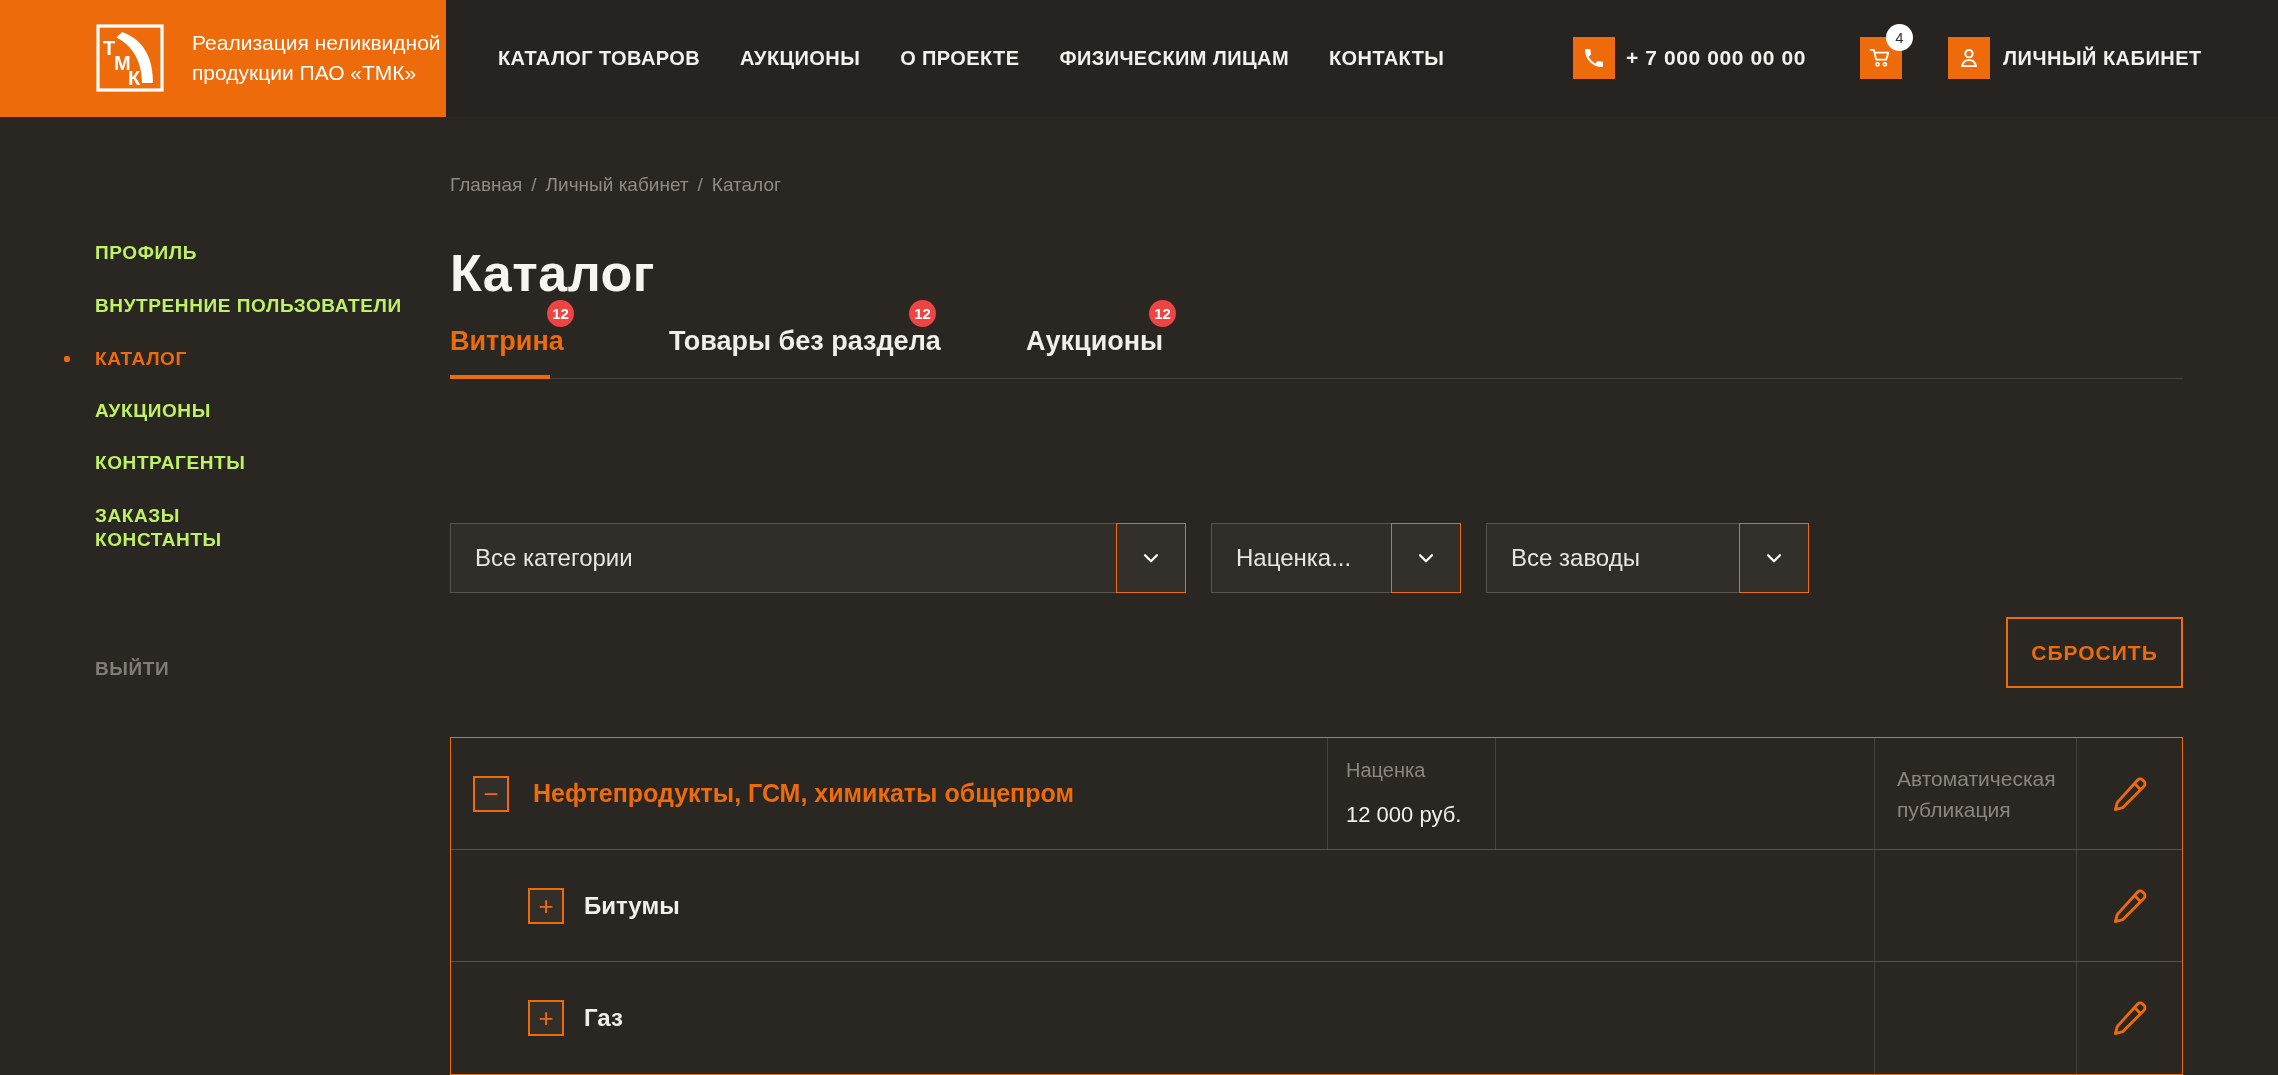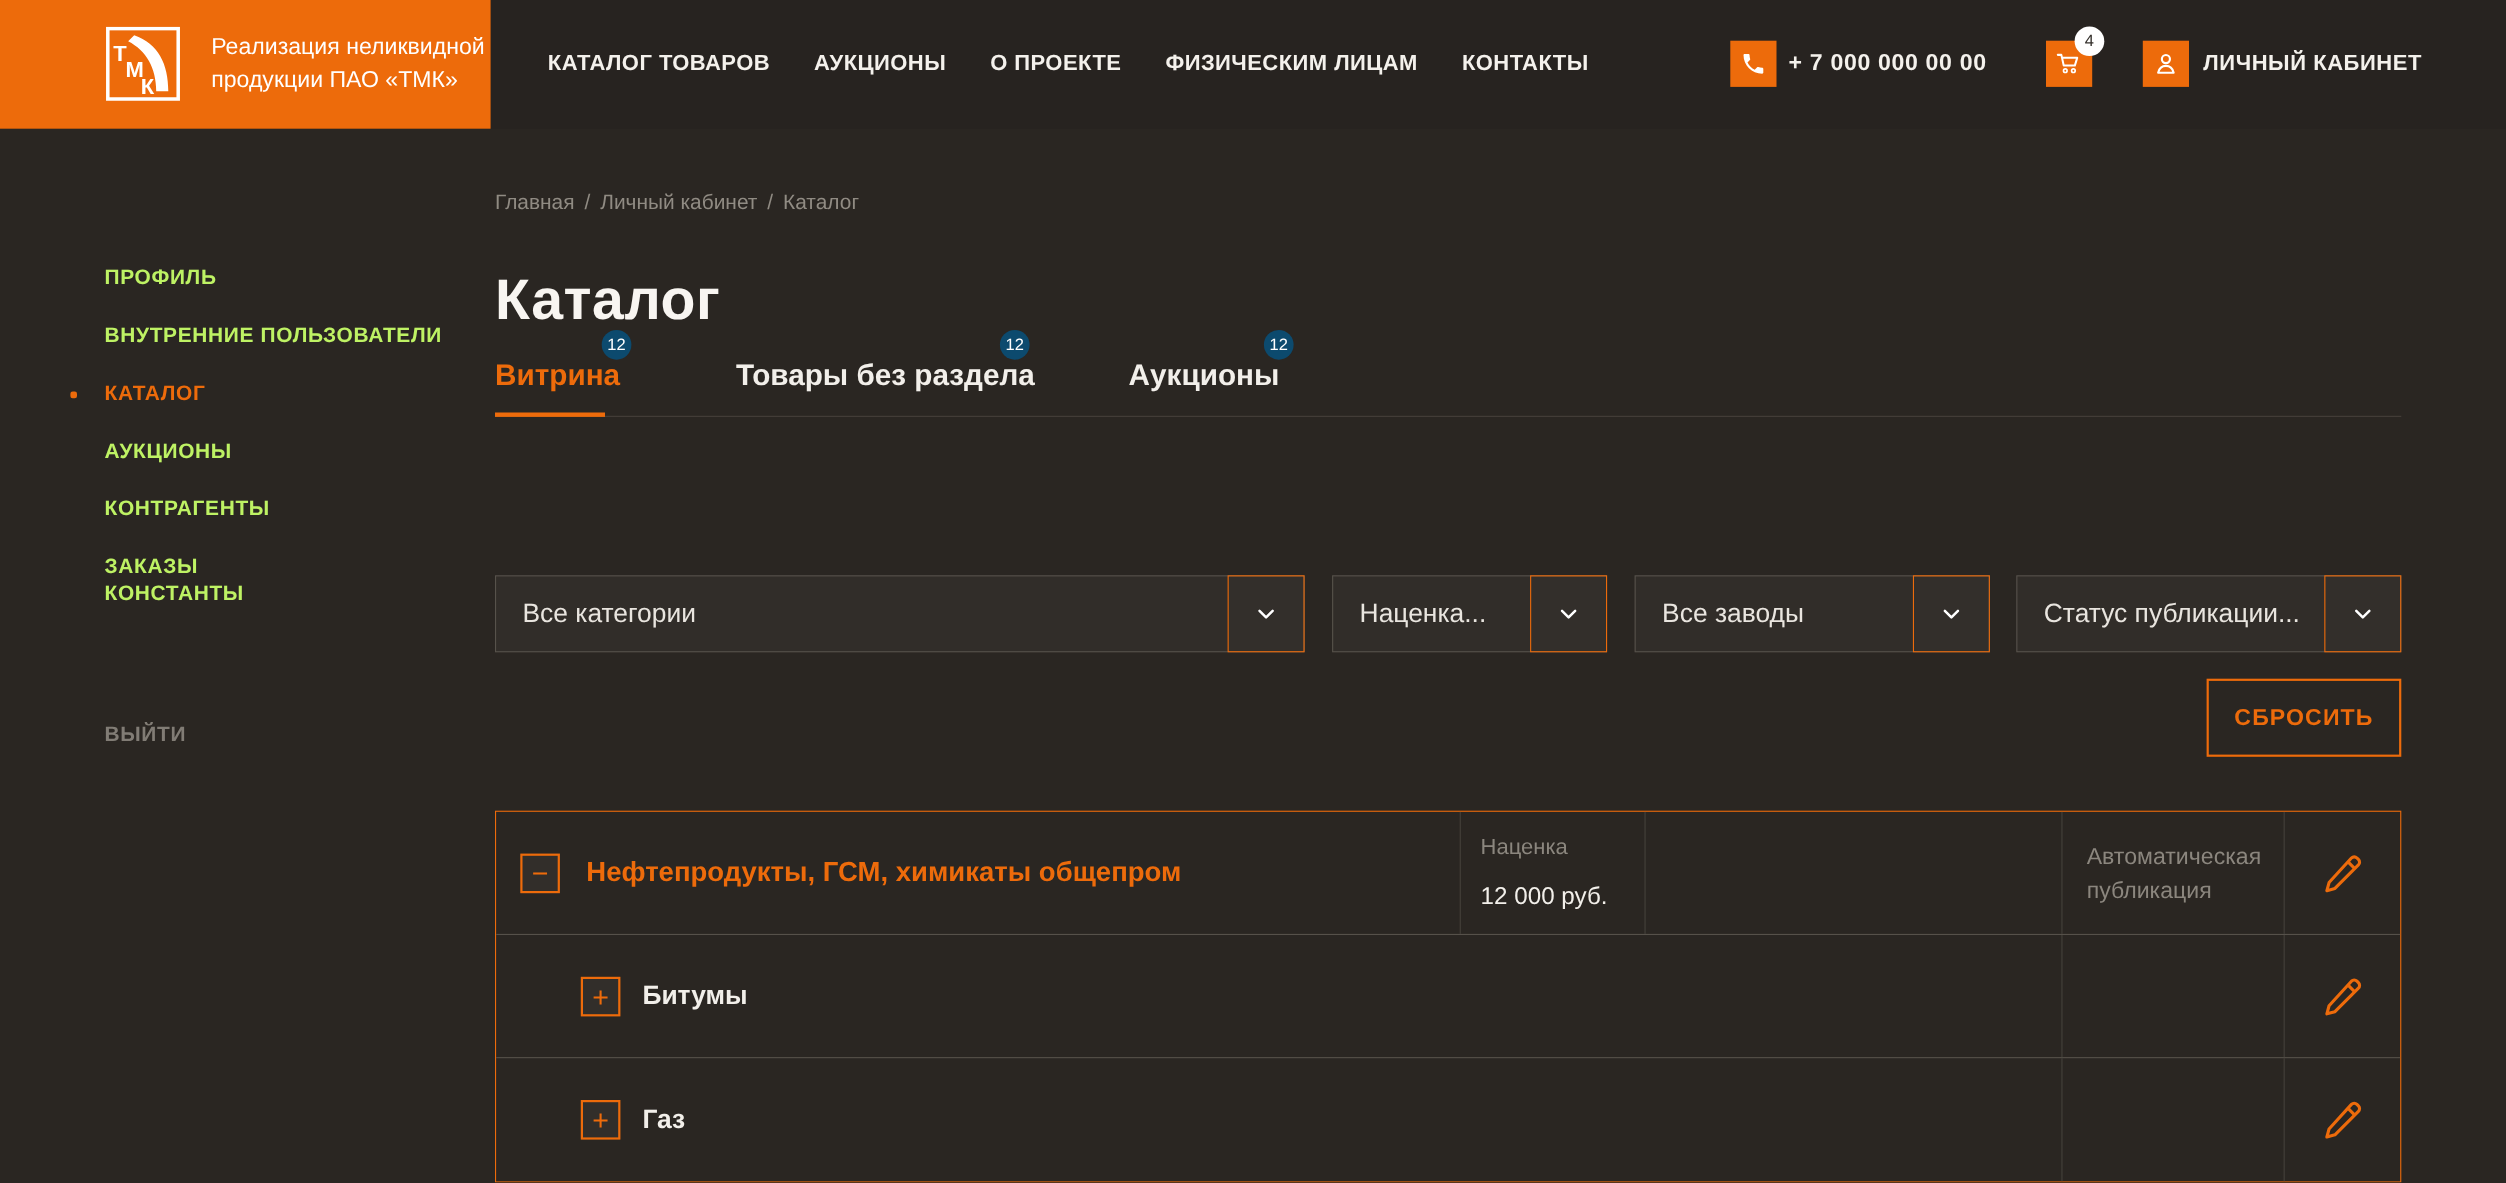--- a/index.html
+++ b/index.html
@@ -39,21 +39,21 @@
   .main { position:absolute; left:450px; top:117px; width:1733px; height:958px; }
 
   .breadcrumb { position:absolute; left:0; top:57px; font-size:19px; color:#908b83; display:flex; gap:9px; align-items:center; }
   .breadcrumb .crumb { cursor:pointer; }
   .breadcrumb .sep { color:#908b83; }
 
   .page-title { position:absolute; left:0; top:130px; font-size:52px; line-height:52px; font-weight:700; letter-spacing:.5px; color:#f8f5f1; }
 
   .tab { position:absolute; top:209px; font-size:27px; line-height:30px; font-weight:700; color:#f2efea; cursor:pointer; white-space:nowrap; }
   .tab.active { color:#ed6b0b; }
-  .tab-badge { position:absolute; top:183px; width:27px; height:27px; border-radius:50%; background:#0c4a6e; color:#ffffff; font-size:15px; font-weight:400; display:flex; align-items:center; justify-content:center; }
+  .tab-badge { position:absolute; top:183px; width:27px; height:27px; border-radius:50%; background:#ef4444; color:#ffffff; font-size:15px; font-weight:700; display:flex; align-items:center; justify-content:center; }
   .tabs-line { position:absolute; left:0; top:261px; width:1733px; height:1px; background:#45403a; }
   .tabs-line-active { position:absolute; left:0; top:258px; width:100px; height:4px; background:#ed6b0b; }
 
   .search-box { position:absolute; left:0; top:312px; width:1733px; height:70px; border:1px solid #57524b; background:rgba(255,255,255,0.03); }
   .search-input { position:absolute; left:0; top:0; width:1640px; height:68px; background:transparent; border:none; outline:none; padding:0 0 0 24px; font-family:"Liberation Sans",sans-serif; font-size:26px; color:#ede9e3; }
   .search-input::placeholder { color:#6f6a62; opacity:1; }
   .search-btn { position:absolute; right:-1px; top:-1px; width:72px; height:70px; border:1px solid #ed6b0b; background:#2a2622; display:flex; align-items:center; justify-content:center; cursor:pointer; }
 
   .filter-box { position:absolute; top:406px; height:70px; border:1px solid #57524b; background:rgba(255,255,255,0.035); cursor:pointer; }
   .filter-label { position:absolute; left:24px; top:0; height:68px; line-height:68px; font-size:24px; color:#e9e5df; white-space:nowrap; }
@@ -190,28 +190,20 @@
       </span>
     </div>
     <div class="filter-box fb3">
       <span class="filter-label">Все заводы</span>
       <span class="filter-chevron">
         <svg width="26" height="26" viewBox="0 0 24 24">
           <polyline points="6.5,9.5 12,15 17.5,9.5" fill="none" stroke="#ffffff" stroke-width="2.1" stroke-linecap="round" stroke-linejoin="round"></polyline>
         </svg>
       </span>
     </div>
-    <div class="filter-box fb4">
-      <span class="filter-label">Статус публикации...</span>
-      <span class="filter-chevron">
-        <svg width="26" height="26" viewBox="0 0 24 24">
-          <polyline points="6.5,9.5 12,15 17.5,9.5" fill="none" stroke="#ffffff" stroke-width="2.1" stroke-linecap="round" stroke-linejoin="round"></polyline>
-        </svg>
-      </span>
-    </div>
 
     <button class="reset-btn">СБРОСИТЬ</button>
 
     <div class="catalog-table">
 
       <div class="t-row sep">
         <div class="cell cell-name">
           <button class="toggle-btn">−</button>
           <span class="cat-name">Нефтепродукты, ГСМ, химикаты общепром</span>
         </div>

